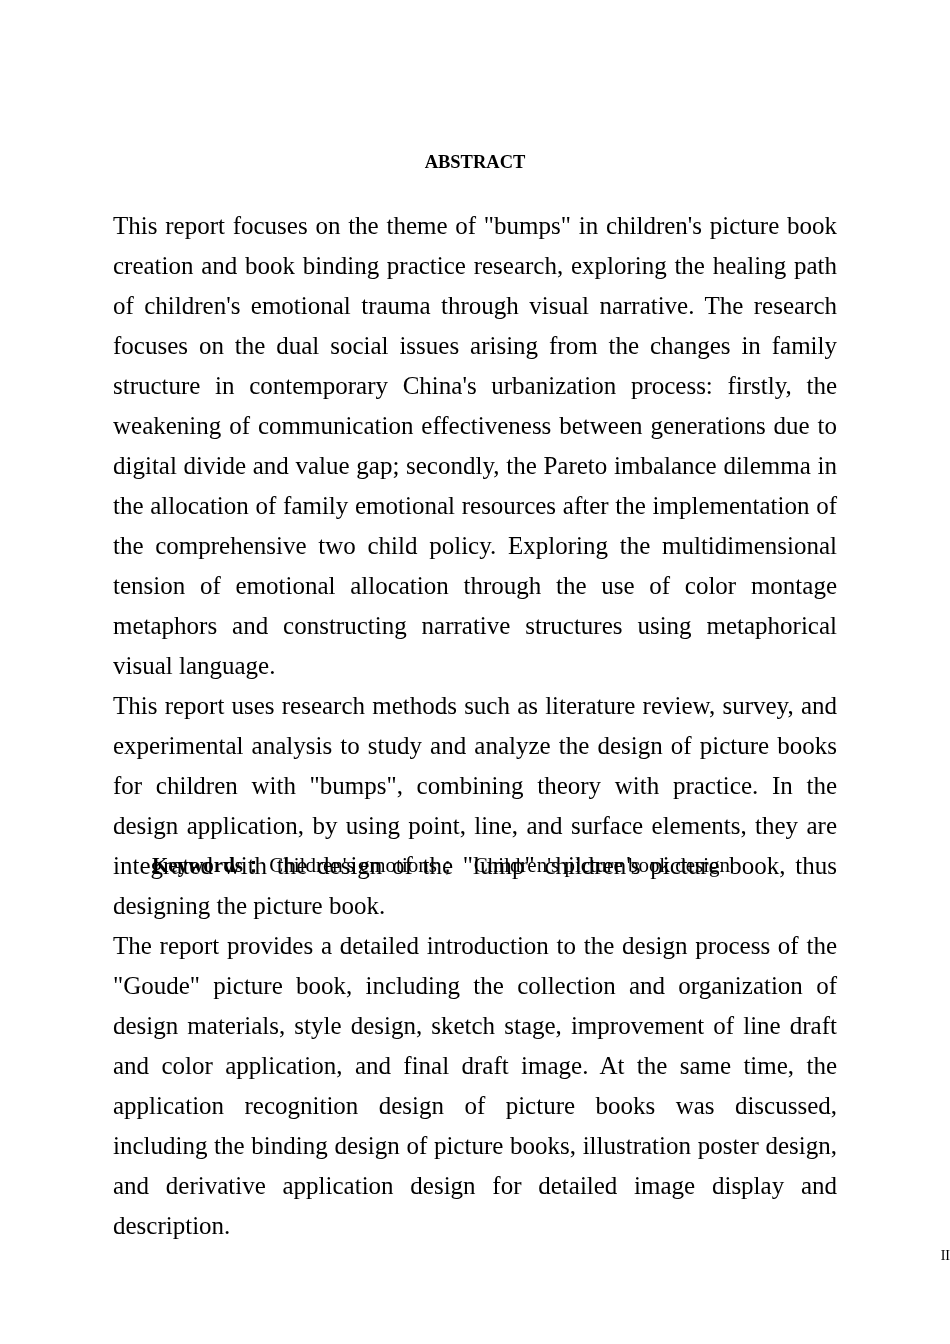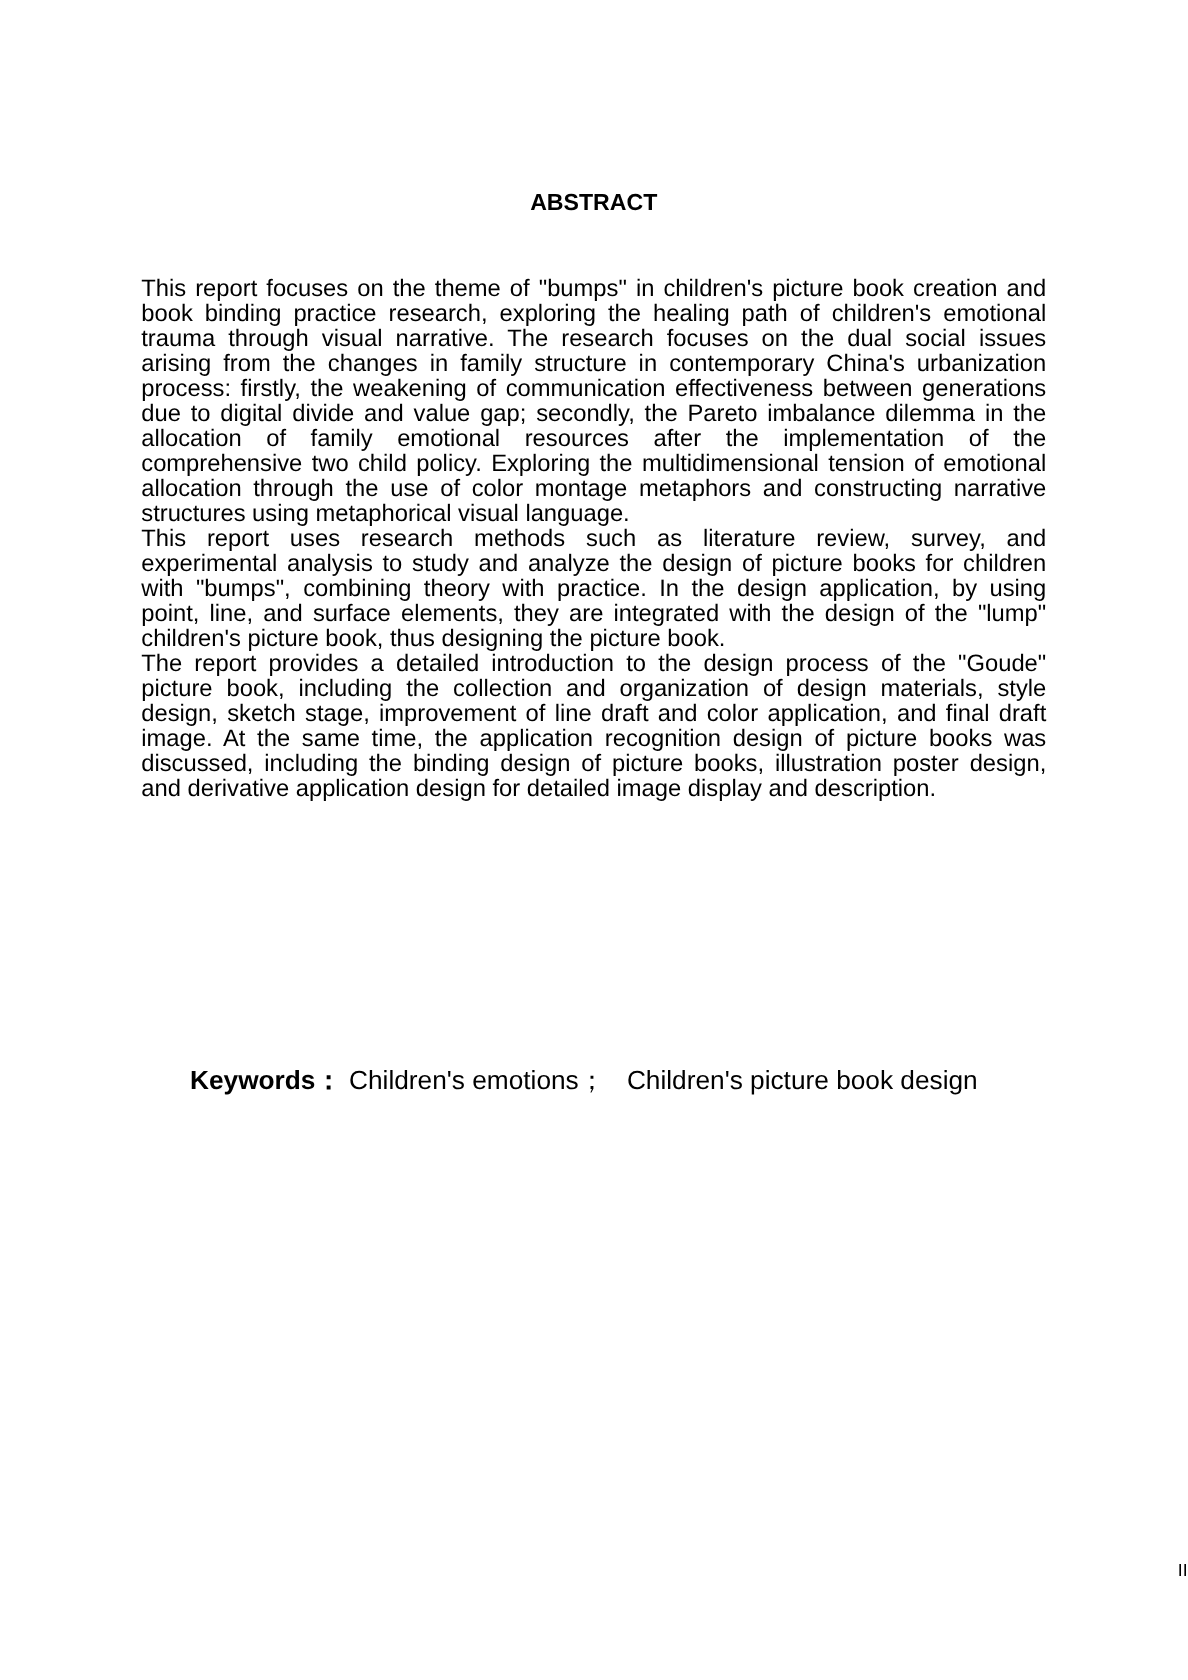--- a/index.html
+++ b/index.html
@@ -1,29 +1,29 @@
 <!DOCTYPE html>
 <html><head>
   <meta charset="utf-8">
   <style>
     html, body { margin: 0; padding: 0; background: #ffffff; }
     body { width: 950px; height: 1344px; position: relative; overflow: hidden; }
     .page {
       position: absolute; left: 0; top: 0; width: 950px; height: 1344px;
       background: #ffffff; color: #000000;
-      font-family: Liberation Sans, sans-serif;
+      font-family: Liberation Serif, serif;
     }
     .title {
       position: absolute; top: 150px; left: 0; width: 950px;
       text-align: center; font-weight: bold; font-size: 18.5px; line-height: 24px;
       margin: 0;
     }
     .body {
-      position: absolute; top: 222px; left: 113px; width: 724px;
-      font-size: 19px; line-height: 20px; text-align: justify;
+      position: absolute; top: 206px; left: 113px; width: 724px;
+      font-size: 25px; line-height: 40px; text-align: justify;
     }
     .body p { margin: 0; }
     .keywords {
       position: absolute; top: 849px; left: 152px;
       font-size: 21px; line-height: 32px; white-space: pre;
     }
     .keywords .kw-label { font-weight: bold; }
     .page-number {
       position: absolute; top: 1247px; left: 0; width: 950px;
       text-align: right; font-size: 14px; line-height: 18px;

